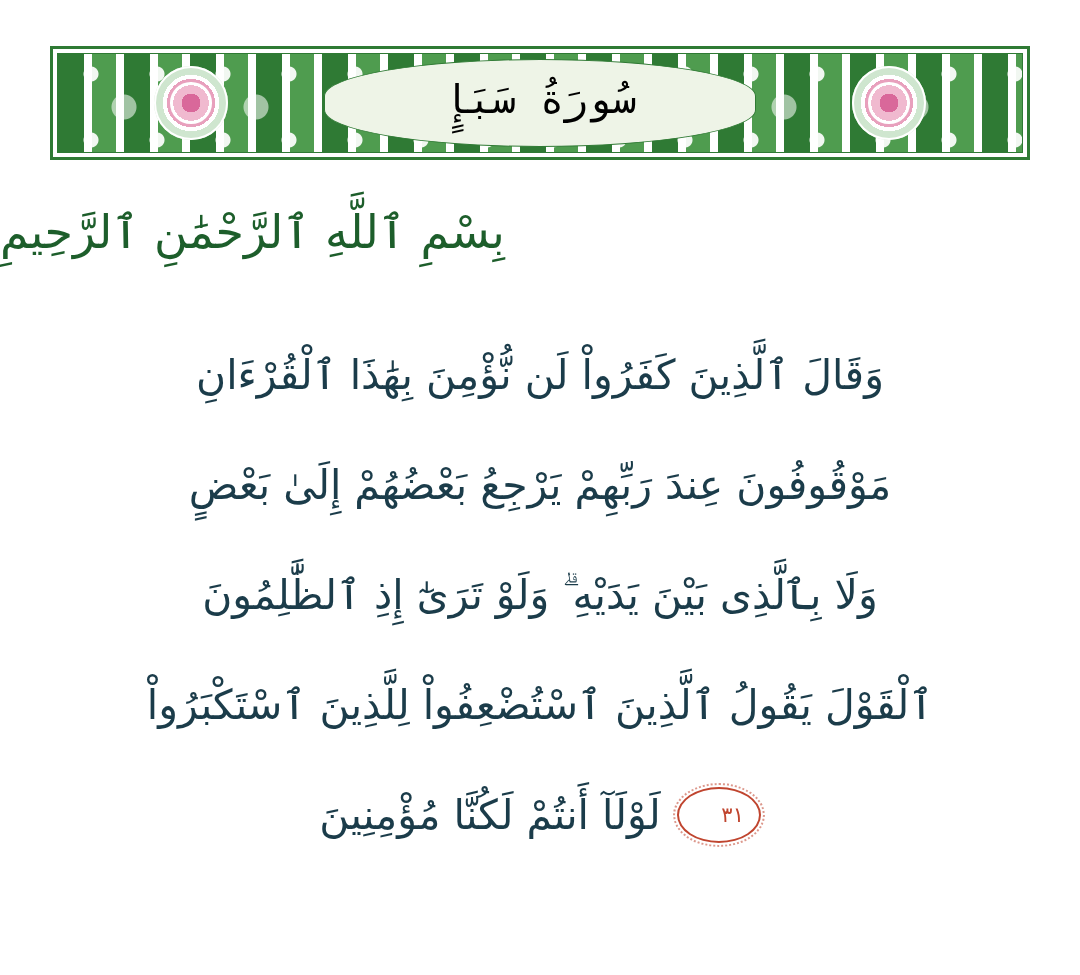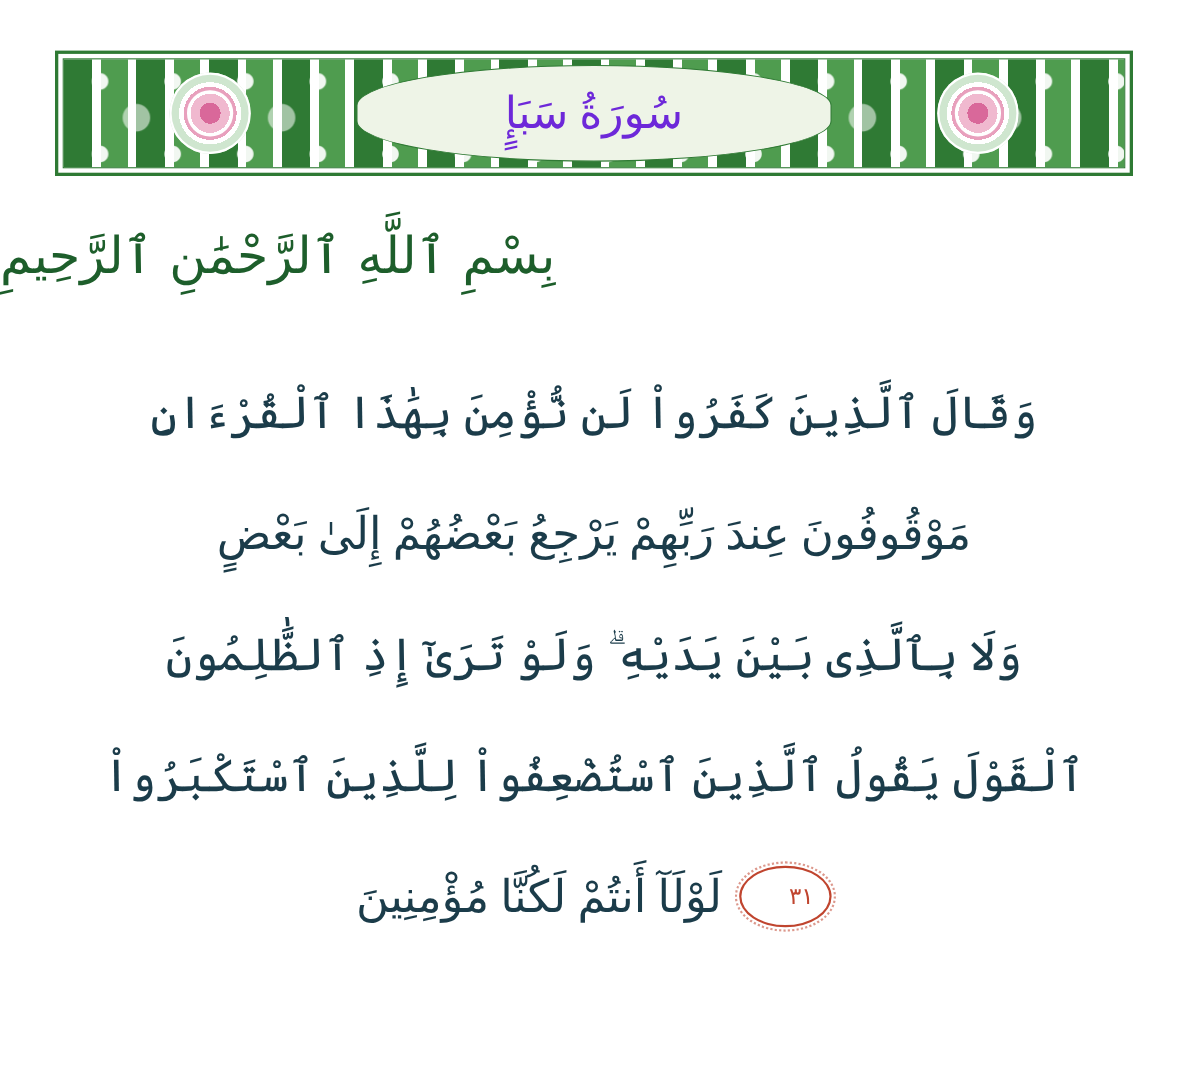--- a/index.html
+++ b/index.html
@@ -84,23 +84,23 @@
     width: 430px;
     height: 86px;
     background: #eef4e7;
     border: 1px solid #2f7a34;
     border-radius: 50% / 42%;
     display: flex;
     align-items: center;
     justify-content: center;
   }
   .surah-title {
-    font-family: Liberation Serif, serif;
+    font-family: Liberation Mono, monospace;
     font-size: 40px;
-    color: #6d28d9;
+    color: #000000;
     direction: rtl;
     line-height: 1;
     white-space: nowrap;
   }
 
   
   .basmala {
     position: absolute;
     left: 0;
     right: 0;
@@ -118,21 +118,20 @@
     position: absolute;
     left: 38px;
     right: 38px;
     top: 320px;
     direction: rtl;
     text-align: center;
     color: #1b3c4a;
     font-size: 41px;
     line-height: 110px;
     letter-spacing: 0.5px;
-    font-family: Liberation Serif, serif;
   }
   .ayah-line {
     display: block;
     white-space: nowrap;
   }
   .ayah-line.last {
     display: flex;
     align-items: center;
     justify-content: center;
     gap: 16px;

